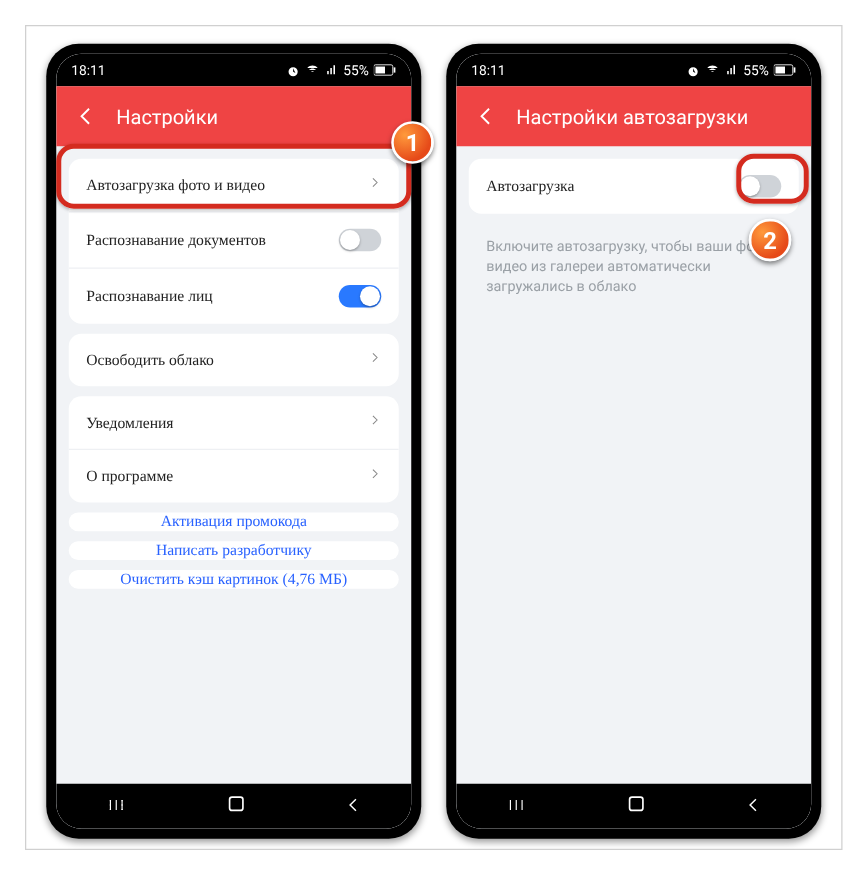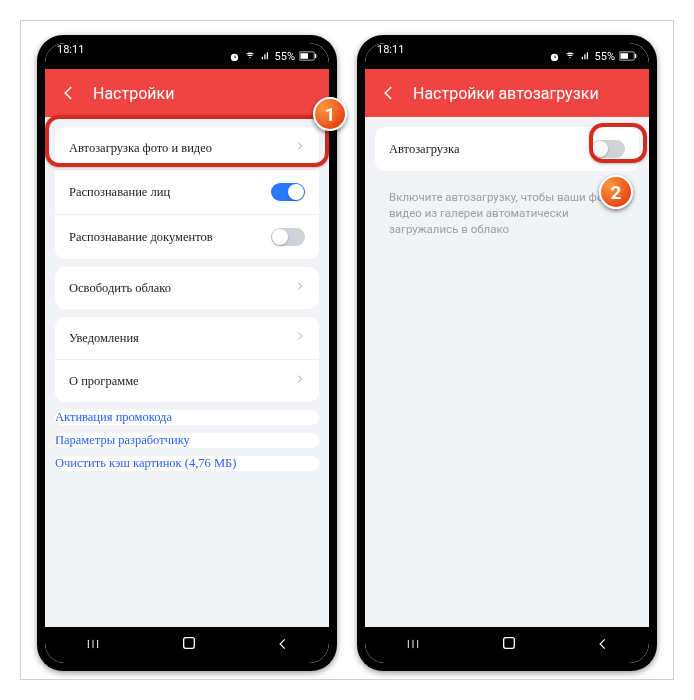--- a/index.html
+++ b/index.html
@@ -39,20 +39,21 @@
     flex-direction: column;
     position: relative;
   }
   
   .statusbar {
     height: 26px;
     background: #000;
     color: #fff;
     font-size: 11px;
     display: flex;
+    align-items: center;
     padding: 0 12px;
     justify-content: space-between;
     border-top-left-radius: 20px;
     border-top-right-radius: 20px;
   }
   .status-right { display: flex; align-items: center; gap: 4px; }
   .status-right svg { fill: #fff; }
   .camera-notch {
     position: absolute;
     top: 12px; left: 50%;
@@ -107,20 +108,21 @@
   .toggle .knob {
     position: absolute; top: 1px; width: 16px; height: 16px;
     border-radius: 50%; background: #fff;
     box-shadow: 0 1px 2px rgba(0,0,0,0.3);
   }
   .toggle.on { background: #2979ff; }
   .toggle.on .knob { right: 1px; }
   .toggle.off { background: #cfd3d8; }
   .toggle.off .knob { left: 1px; }
   .link-row {
+    text-align: center;
     padding: 0;
     font-size: 12.5px;
     color: #2962ff;
   }
   .hint {
     font-size: 11.5px;
     color: #9aa0a6;
     padding: 10px 14px 0 14px;
     line-height: 1.4;
   }
@@ -200,28 +202,28 @@
         <div class="card">
           <div class="row">
             <span>Автозагрузка фото и видео</span>
             <span class="chevron">
               <svg width="10" height="12" viewBox="0 0 24 24" fill="none" stroke-width="2">
                   <path d="M8 4l8 8-8 8"></path>
                 </svg>
             </span>
           </div>
           <div class="row">
+            <span>Распознавание документов</span>
+            <span class="toggle off">
+                <span class="knob"></span>
+              </span>
+          </div>
+          <div class="row">
             <span>Распознавание лиц</span>
             <span class="toggle on">
-                <span class="knob"></span>
-              </span>
-          </div>
-          <div class="row">
-            <span>Распознавание документов</span>
-            <span class="toggle off">
                 <span class="knob"></span>
               </span>
           </div>
         </div>
 
         <div class="card">
           <div class="row">
             <span>Освободить облако</span>
             <span class="chevron">
               <svg width="10" height="12" viewBox="0 0 24 24" fill="none" stroke-width="2">
@@ -247,21 +249,21 @@
                   <path d="M8 4l8 8-8 8"></path>
                 </svg>
             </span>
           </div>
         </div>
 
         <div class="card">
           <div class="link-row">Активация промокода</div>
         </div>
         <div class="card">
-          <div class="link-row">Параметры разработчику</div>
+          <div class="link-row">Написать разработчику</div>
         </div>
         <div class="card">
           <div class="link-row">Очистить кэш картинок (4,76 МБ)</div>
         </div>
       </div>
 
       <div class="navbar">
         <span><svg width="18" height="14" viewBox="0 0 24 24" fill="none" stroke-width="2">
               <path d="M4 6h0M4 12h0M4 18h0M20 6h0M20 12h0M20 18h0" stroke-linecap="round"></path>
               <path d="M4 5v14M12 5v14M20 5v14" stroke="#fff" stroke-width="1.6"></path>

